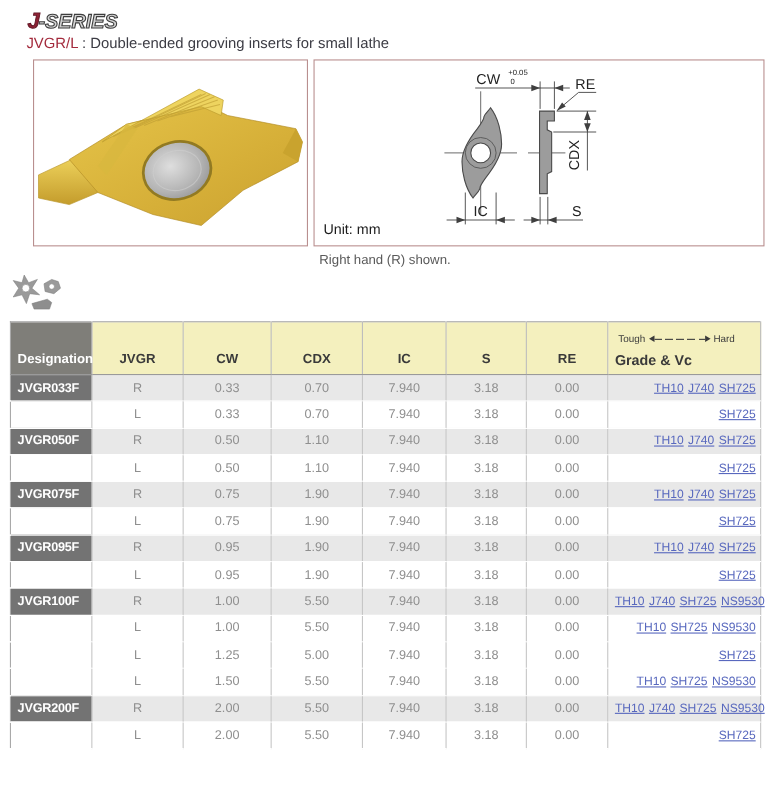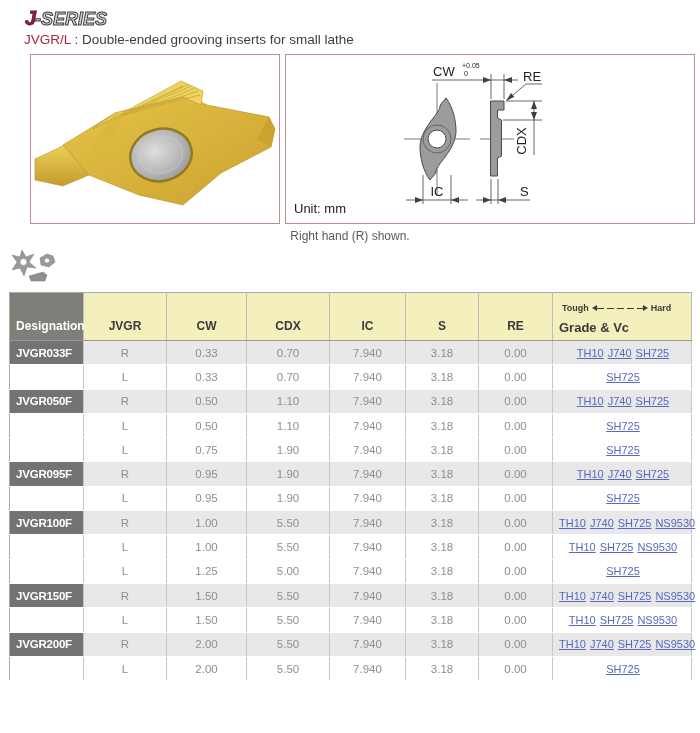--- a/index.html
+++ b/index.html
@@ -18,35 +18,35 @@
   .icons{margin:5px 0 0 9px;height:40px;}
 
   table.spec{border-collapse:collapse;margin:4px 0 0 9px;width:682px;table-layout:fixed;
     border:1px solid #a9a9a9;}
   th,td{box-sizing:border-box;}
   thead th{height:48px;vertical-align:bottom;background:#f4f0be;border-right:1px solid #bdbdbd;
     border-bottom:1px solid #9a9a9a;font-size:12px;font-weight:600;color:#3a3a3a;
     text-align:center;padding:0 0 7px 0;}
   thead th.th-designation{background:#7f7e79;color:#fff;text-align:left;padding-left:6px;}
   thead th.th-grade{text-align:left;padding-left:6px;padding-bottom:5px;}
-  .scale{display:flex;align-items:center;font-size:9px;color:#3a3a3a;margin-bottom:7px;font-weight:700;}
+  .scale{display:flex;align-items:center;font-size:9px;color:#3a3a3a;margin-bottom:7px;font-weight:400;}
   .scale .txt{margin:0 3px;}
   .arr-l{width:0;height:0;border-top:3px solid transparent;border-bottom:3px solid transparent;border-right:5px solid #3a3a3a;}
   .arr-r{width:0;height:0;border-top:3px solid transparent;border-bottom:3px solid transparent;border-left:5px solid #3a3a3a;}
   .dash{width:46px;height:1px;background:repeating-linear-gradient(90deg,#3a3a3a 0 7px,transparent 7px 10px);}
   .grade-label{font-size:13px;font-weight:700;}
 
   tbody td{height:24.3px;font-size:11.5px;color:#8f8f8f;text-align:center;
     border-right:1px solid #c6c6c6;border-bottom:1px solid #ffffff;padding:0;}
   tbody td.designation{background:#7f7e79;color:#fff;font-weight:700;text-align:left;
     padding-left:6px;letter-spacing:-0.2px;font-size:11.5px;}
   tbody tr.row-r td{background:#e8e8e8;}
   tbody tr.row-r td.designation{background:#737373;}
   tbody tr.row-l td{background:#ffffff;}
-  tbody td.grades{text-align:center;padding-left:6px;}
+  tbody td.grades{text-align:right;padding-left:6px;}
   tbody td.grades a{color:#5868be;text-decoration:underline;margin-right:4px;font-size:11px;}
 </style>
 </head>
 <body>
 
 <div class="logo-wrap">
   <svg width="130" height="24" viewBox="0 0 130 24">
     <text x="1" y="19" font-size="20" font-weight="bold" font-style="italic" fill="#8c2234" stroke="#5c1422" stroke-width="0.8">J</text>
     <text x="11" y="19" font-size="18" font-weight="bold" font-style="italic" fill="#d2d2d2" stroke="#3d3d3d" stroke-width="1">-SERIES</text>
   </svg>
@@ -228,28 +228,38 @@
       <tr class="row-l">
         <td class="designation">JVGL050F</td>
         <td class="hand">L</td>
         <td class="num">0.50</td>
         <td class="num">1.10</td>
         <td class="num">7.940</td>
         <td class="num">3.18</td>
         <td class="num">0.00</td>
         <td class="grades"><a href="#">SH725</a></td>
       </tr>
-      <tr class="row-l">
-        <td class="designation">JVGL075F</td>
-        <td class="hand">L</td>
+      <tr class="row-r">
+        <td class="designation">JVGR075F</td>
+        <td class="hand">R</td>
         <td class="num">0.75</td>
         <td class="num">1.90</td>
         <td class="num">7.940</td>
         <td class="num">3.18</td>
         <td class="num">0.00</td>
+        <td class="grades"><a href="#">TH10</a><a href="#">J740</a><a href="#">SH725</a></td>
+      </tr>
+      <tr class="row-l">
+        <td class="designation">JVGL075F</td>
+        <td class="hand">L</td>
+        <td class="num">0.75</td>
+        <td class="num">1.90</td>
+        <td class="num">7.940</td>
+        <td class="num">3.18</td>
+        <td class="num">0.00</td>
         <td class="grades"><a href="#">SH725</a></td>
       </tr>
       <tr class="row-r">
         <td class="designation">JVGR095F</td>
         <td class="hand">R</td>
         <td class="num">0.95</td>
         <td class="num">1.90</td>
         <td class="num">7.940</td>
         <td class="num">3.18</td>
         <td class="num">0.00</td>
@@ -288,30 +298,20 @@
       <tr class="row-l">
         <td class="designation">JVGL125F</td>
         <td class="hand">L</td>
         <td class="num">1.25</td>
         <td class="num">5.00</td>
         <td class="num">7.940</td>
         <td class="num">3.18</td>
         <td class="num">0.00</td>
         <td class="grades"><a href="#">SH725</a></td>
       </tr>
-      <tr class="row-r">
-        <td class="designation">JVGR150F</td>
-        <td class="hand">R</td>
-        <td class="num">1.50</td>
-        <td class="num">5.50</td>
-        <td class="num">7.940</td>
-        <td class="num">3.18</td>
-        <td class="num">0.00</td>
-        <td class="grades"><a href="#">TH10</a><a href="#">J740</a><a href="#">SH725</a><a href="#">NS9530</a></td>
-      </tr>
       <tr class="row-l">
         <td class="designation">JVGL150F</td>
         <td class="hand">L</td>
         <td class="num">1.50</td>
         <td class="num">5.50</td>
         <td class="num">7.940</td>
         <td class="num">3.18</td>
         <td class="num">0.00</td>
         <td class="grades"><a href="#">TH10</a><a href="#">SH725</a><a href="#">NS9530</a></td>
       </tr>

